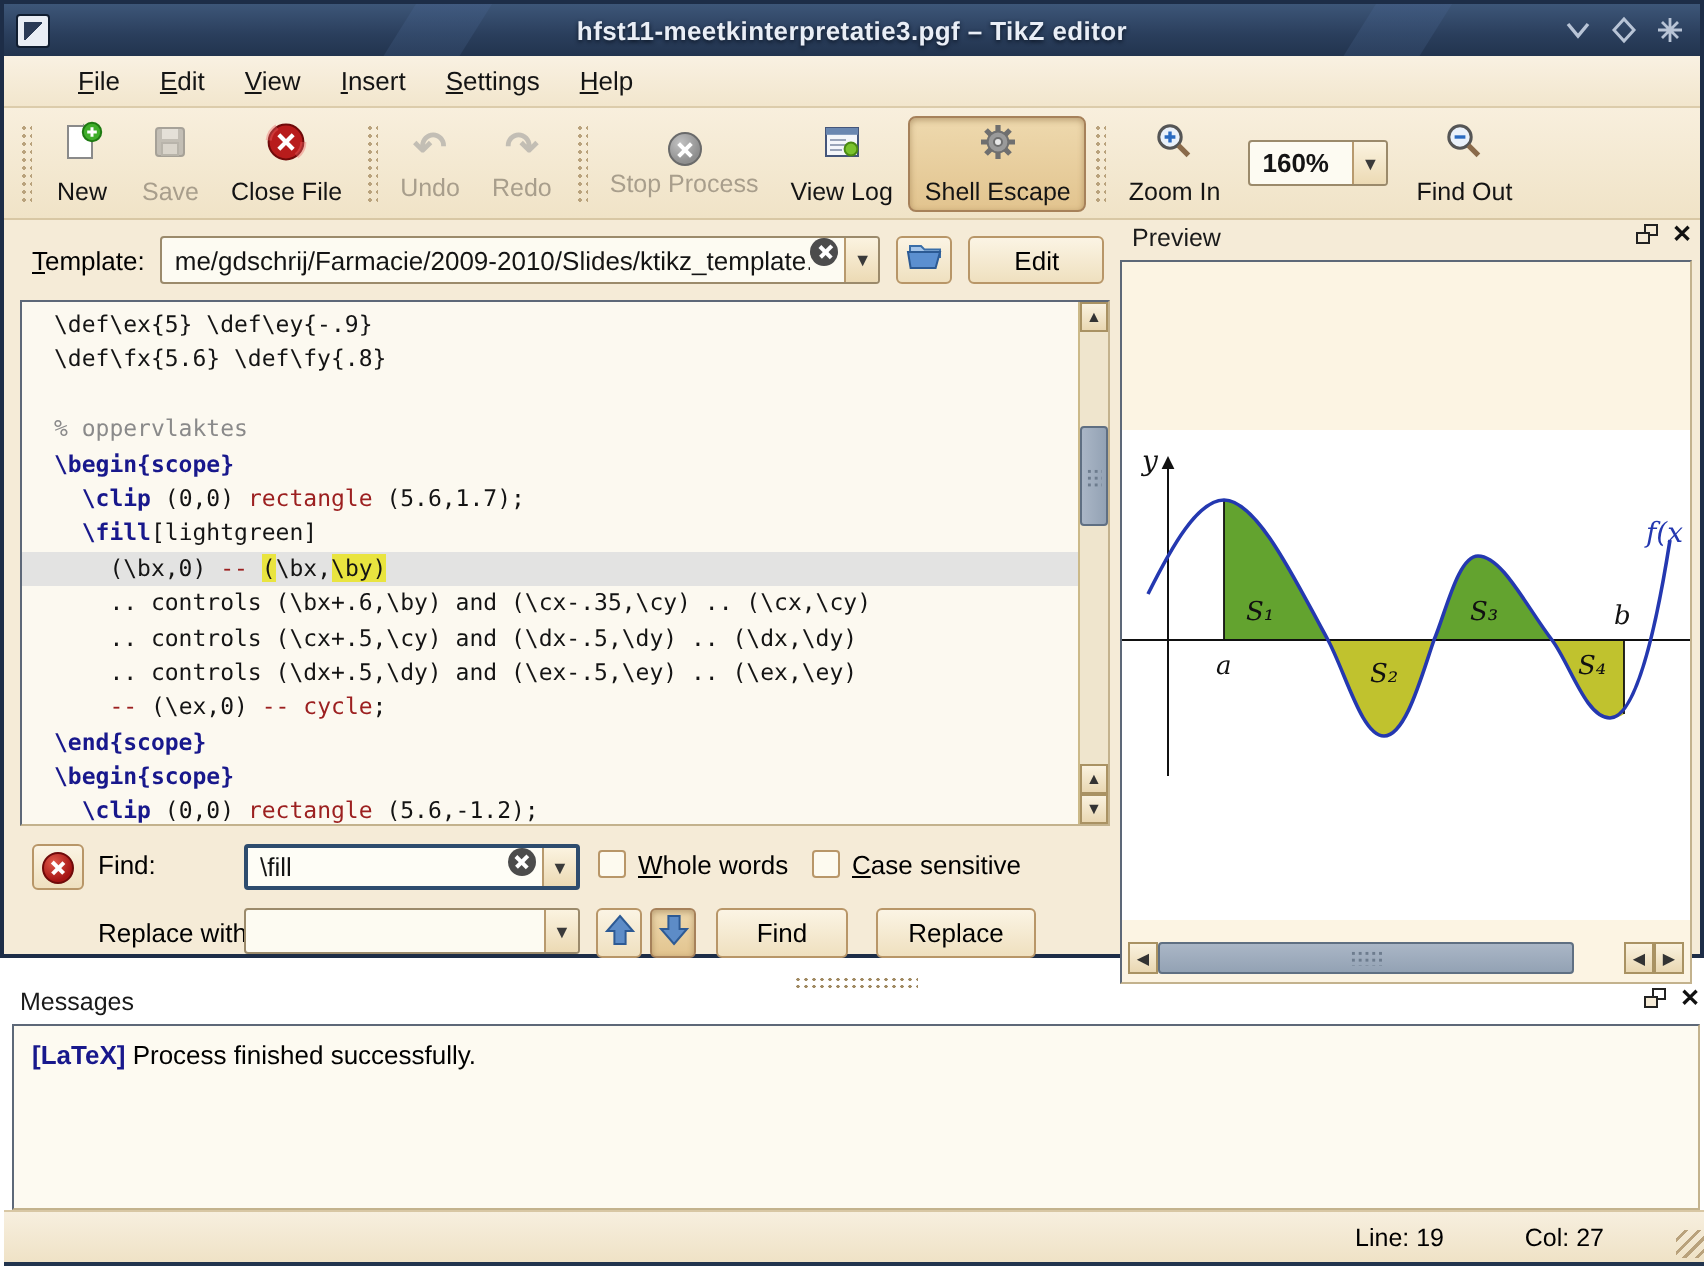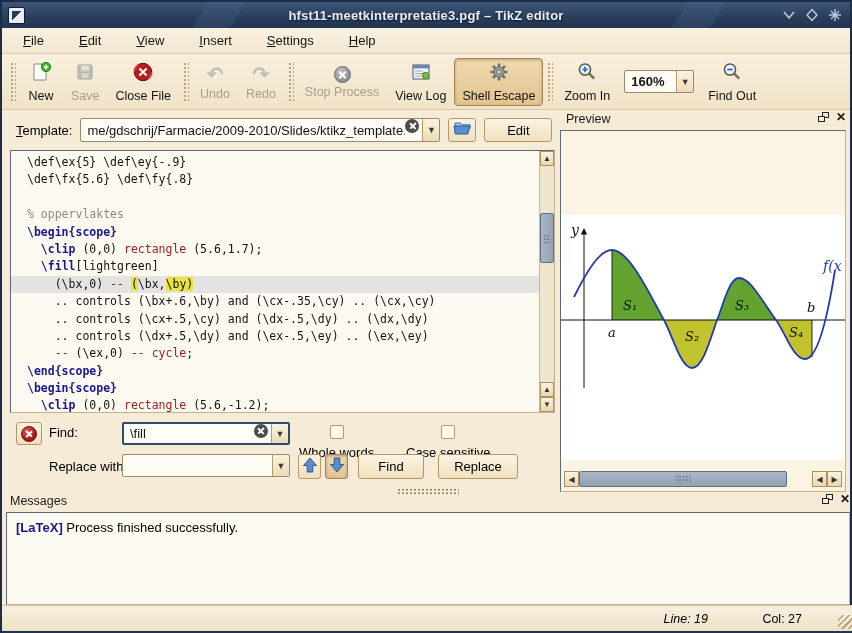--- a/index.html
+++ b/index.html
@@ -1,30 +1,30 @@
 <!DOCTYPE html>
 <html><head>
 <meta charset="utf-8">
 <style>
   * { margin:0; padding:0; box-sizing:border-box; }
   html,body { width:852px; height:633px; overflow:hidden; font-family:"Liberation Sans",sans-serif; }
-  #window { position:relative; width:852px; height:633px; background:#f5ebd7; border:2px solid #1d2d47; }
+  #window { position:relative; width:852px; height:479px; background:#f5ebd7; border:2px solid #1d2d47; }
 
   
   #titlebar { position:absolute; left:0; top:0; width:100%; height:26px;
     background:linear-gradient(#3d5678,#2a3e5c 60%,#22344e); display:flex; align-items:center; overflow:hidden; }
   #titlebar .diag { position:absolute; top:-4px; width:38px; height:40px; background:linear-gradient(#46618a,#2c415f); transform:skewX(-32deg); opacity:.55; }
   #win-icon { position:relative; margin-left:6px; width:17px; height:17px; background:#e9edf4; border:1px solid #101d30; border-radius:2px; }
   #win-icon:before { content:""; position:absolute; left:3px; top:3px; width:9px; height:9px; background:linear-gradient(135deg,#2a3a55 55%,transparent 55%); }
   #win-title { position:absolute; left:0; right:0; text-align:center; color:#e9eef6; font-size:13px; font-weight:bold; letter-spacing:.2px; text-shadow:0 1px 2px #0b1524; }
   #win-btns { position:absolute; right:8px; top:0; height:26px; display:flex; gap:9px; align-items:center; }
   #win-btns svg { display:block; }
 
   
-  #menubar { position:absolute; left:0; top:26px; width:100%; height:26px; background:linear-gradient(#f9f1e2,#f2e6cd); border-bottom:1px solid #dcccab; display:flex; align-items:center; padding-left:12px; gap:17px; }
+  #menubar { position:absolute; left:0; top:26px; width:100%; height:26px; background:linear-gradient(#f9f1e2,#f2e6cd); border-bottom:1px solid #dcccab; display:flex; align-items:center; padding-left:28px; gap:2px; }
   .menu-item { display:inline-block; padding:3px 9px; font-size:13px; color:#141414; cursor:default; }
   .accel::first-letter { text-decoration:underline; }
 
   
   #toolbar { position:absolute; left:0; top:52px; width:100%; height:56px; background:linear-gradient(#f8efdd,#f0e3c7); border-bottom:1px solid #d8c7a4; display:flex; align-items:center; padding:2px 4px; }
   .grip-v { width:7px; height:42px; margin:0 3px; background-image:radial-gradient(#b9a27c 32%,transparent 36%); background-size:4px 4px; background-position:1px 1px; }
   .tbtn { display:flex; flex-direction:column; align-items:center; justify-content:center; min-width:44px; height:48px; padding:2px 7px; border:1px solid transparent; border-radius:4px; gap:2px; }
   .tbtn .lab { font-size:12.5px; color:#141414; white-space:nowrap; }
   .tbtn.disabled .lab { color:#a89e8c; }
   .tbtn.disabled svg, .tbtn.disabled .uglyph { opacity:.55; filter:grayscale(1); }
@@ -72,21 +72,21 @@
   .redcirc { position:relative; width:16px; height:16px; border-radius:8px; background:radial-gradient(circle at 35% 30%,#e05a4a,#a51414 70%); border:1px solid #6f0a0a; }
   .redcirc:before,.redcirc:after { content:""; position:absolute; left:3px; top:6.4px; width:8.4px; height:1.8px; background:#fff; }
   .redcirc:before{transform:rotate(45deg);} .redcirc:after{transform:rotate(-45deg);}
   .graycirc { position:relative; width:17px; height:17px; border-radius:9px; background:radial-gradient(circle at 35% 30%,#c2c2c2,#8e8e8e 70%); border:1px solid #6a6a6a; }
   .graycirc:before,.graycirc:after { content:""; position:absolute; left:3.4px; top:7px; width:9px; height:2px; background:#fff; }
   .graycirc:before{transform:rotate(45deg);} .graycirc:after{transform:rotate(-45deg);}
   #find-label { position:absolute; left:47px; top:3px; }
   #find-combo { position:absolute; left:120px; top:0; width:168px; height:23px; border:2px solid #2e4c6e; background:#fefdf6; }
   #replace-label { position:absolute; left:47px; top:5px; }
   #replace-combo { position:absolute; left:120px; top:0; width:168px; height:23px; }
-  .checkbox { position:absolute; top:3px; display:flex; gap:6px; align-items:center;flex-direction:column; }
+  .checkbox { position:absolute; top:3px; display:flex; gap:6px; align-items:flex-start; }
   .cbox { width:14px; height:14px; border:1px solid #b89668; border-radius:2px; background:#fdfaef; }
   #cb-whole { left:297px; } #cb-case { left:404px; }
   .navbtn { position:absolute; top:0; width:23px; height:25px; }
   #find-prev-btn { left:296px; }
   #find-next-btn { left:323px; background:linear-gradient(#eed9ae,#e2c48f); border:1px solid #a6815a; box-shadow:inset 0 1px 3px rgba(120,85,40,.45); }
   #find-btn { position:absolute; left:356px; top:0; width:66px; height:25px; font-size:13px; }
   #replace-btn { position:absolute; left:436px; top:0; width:80px; height:25px; font-size:13px; }
 
   
   #preview { position:absolute; left:556px; top:108px; width:292px; height:382px;text-align:center; }
@@ -106,21 +106,21 @@
   #hsb .track { flex:1; }
 
   
   #messages { position:absolute; left:0; top:490px; width:852px; }
   #splitter-dots { position:absolute; left:395px; top:-4px; width:62px; height:7px; background-image:radial-gradient(#a08a62 30%,transparent 34%); background-size:4px 3.5px; }
   #messages-body { position:absolute; left:4px; top:20px; width:844px; height:93px; background:#fdfaf1; border:1px solid; border-color:#5d6878 #c3b28d #c3b28d #5d6878; padding:7px 9px; font-size:13px; }
   #messages-body .tag { color:#18188c; font-weight:bold; }
 
   
   #statusbar { position:absolute; left:0; top:603px; width:852px; height:26px; background:linear-gradient(#f7efdf,#efe2c6); border-top:1px solid #d8c7a4; font-size:12.5px; }
-  #status-line { position:absolute; right:146px; top:6px;font-style:italic; }
+  #status-line { position:absolute; right:132px; top:6px; }
   #status-col { position:absolute; right:52px; top:6px; }
   #resize-grip { position:absolute; right:2px; bottom:2px; width:14px; height:14px; background:repeating-linear-gradient(135deg,transparent 0 3px,#b9a27c 3px 4.5px); }
   #bottom-strip { position:absolute; left:0; top:629px; width:852px; height:4px; background:#22344e; }
 </style>
 </head>
 <body>
 
 <div id="window">
 
   <div id="titlebar">

